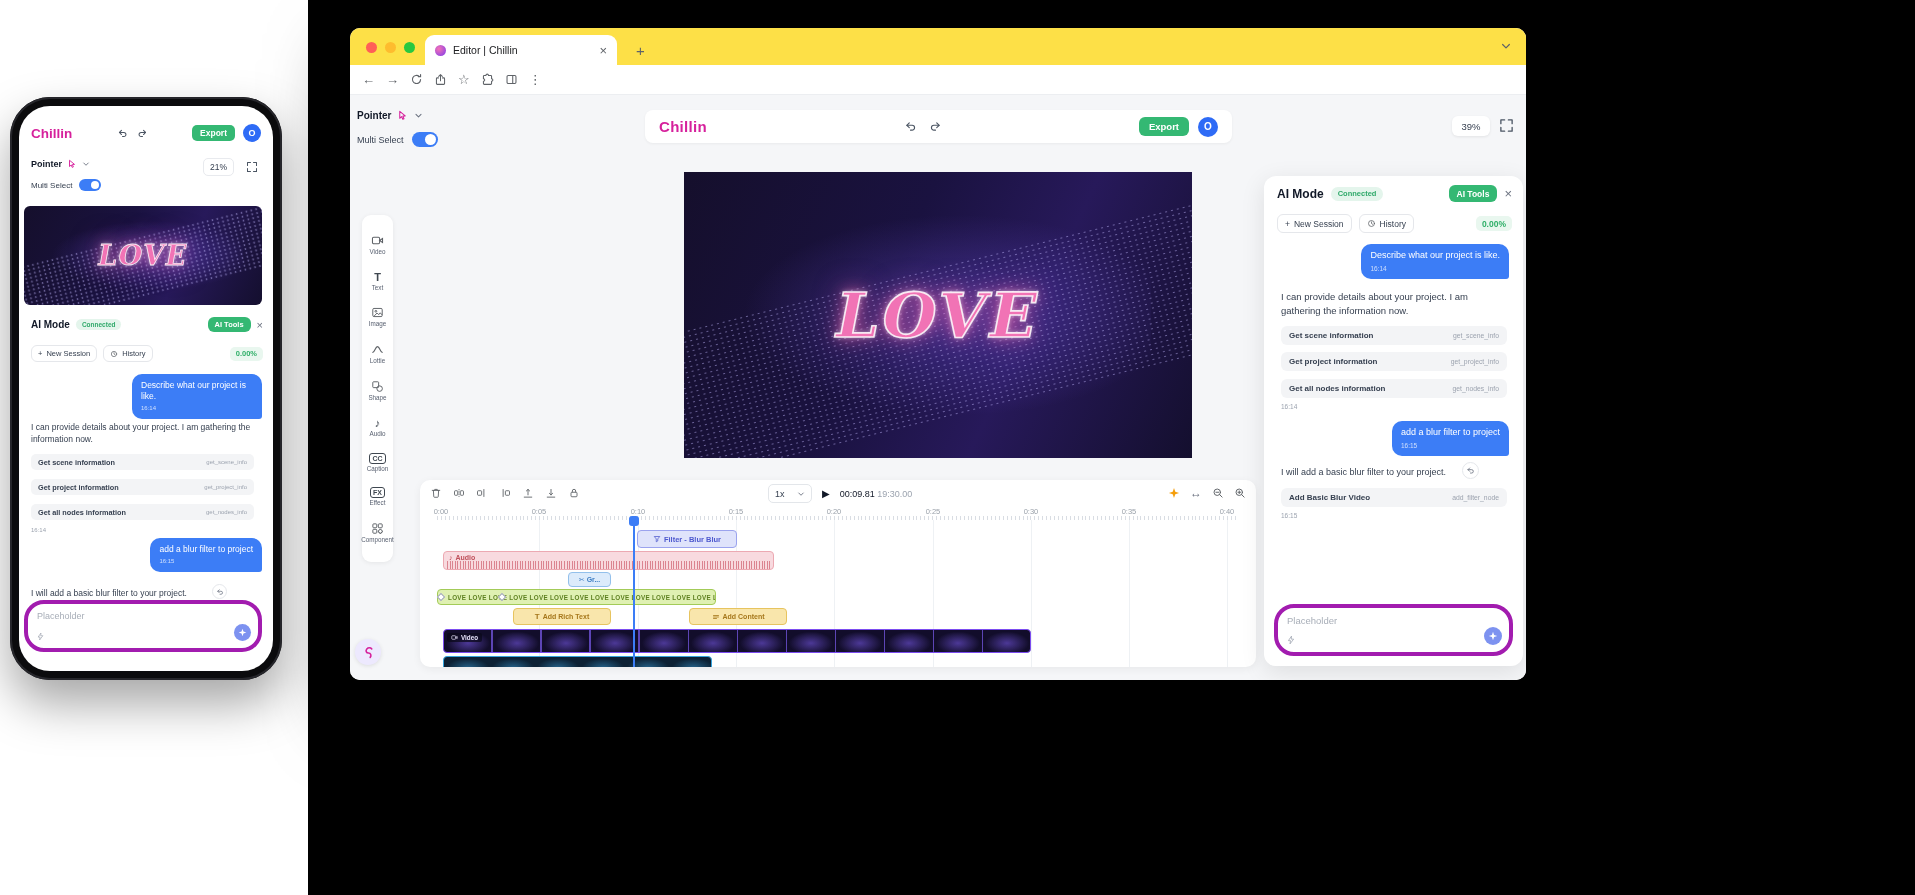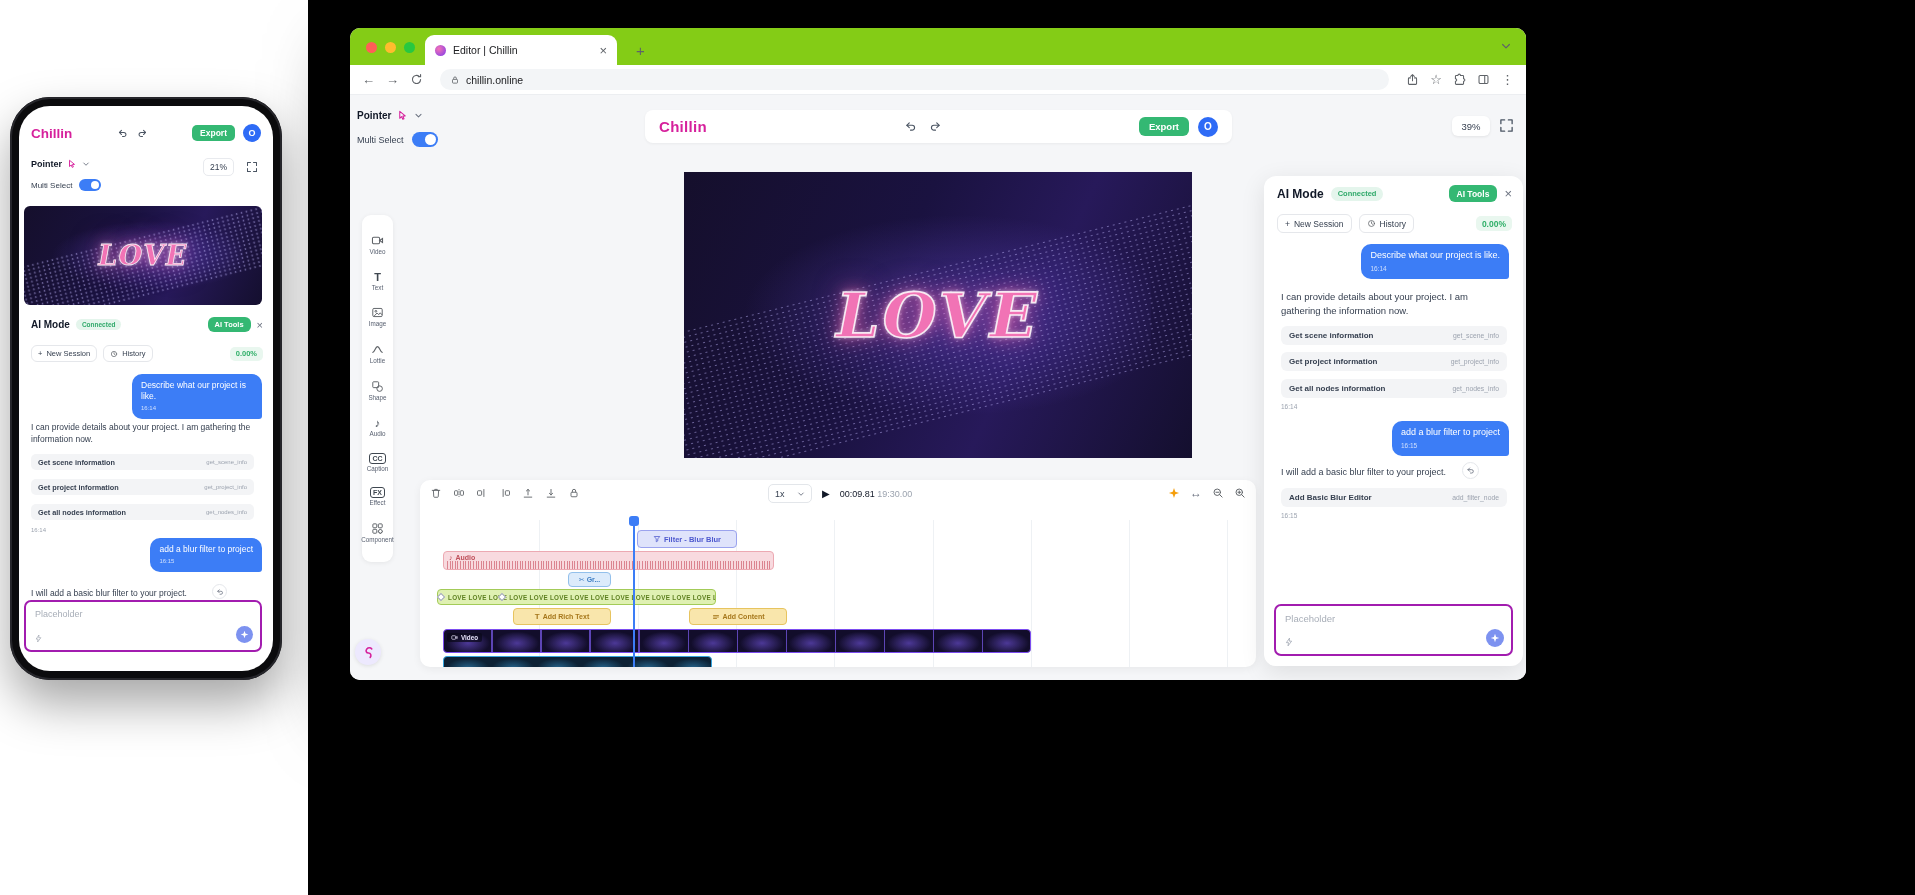--- a/index.html
+++ b/index.html
@@ -10,21 +10,21 @@
 .ic svg{display:block}
 .flex{display:flex;align-items:center}
 .spacer{flex:1}
 
 
 .backdrop{position:absolute;left:308px;top:0;right:0;bottom:0;background:#000}
 
 
 .window{position:absolute;left:350px;top:28px;width:1176px;height:652px;background:#fff;
   border-radius:10px;overflow:hidden;box-shadow:0 30px 80px rgba(0,0,0,.65)}
-.tabstrip{height:37px;background:#84cc16;position:relative}
+.tabstrip{height:37px;background:#fde047;position:relative}
 .light{width:11px;height:11px;border-radius:50%}
 .tab{position:absolute;left:75px;bottom:0;width:192px;height:30px;background:#fff;
   border-radius:9px 9px 0 0;display:flex;align-items:center;padding:0 10px;gap:7px}
 .favicon{width:11px;height:11px;border-radius:50%;background:radial-gradient(circle at 35% 35%,#F472B6,#7C3AED)}
 .tab-title{font-size:10.5px;color:#202124;flex:1;white-space:nowrap;overflow:hidden}
 .glyph{line-height:1;color:#5F6368}
 .toolbar{height:30px;background:#fff;display:flex;align-items:center;padding:0 12px;gap:11px;border-bottom:1px solid #ECEEF1}
 .urlbox{flex:1;height:21px;border-radius:11px;background:#F3F5F7;display:flex;align-items:center;padding:0 10px;gap:6px;margin:0 6px}
 .url{font-size:10.5px;color:#202124}
 
@@ -115,21 +115,21 @@
 .bubble .bt{display:block;font-size:6.5px;color:rgba(255,255,255,.75);margin-top:3px}
 .nowrap{white-space:nowrap}
 .asst{position:absolute;font-size:9.5px;color:#374151;line-height:1.45}
 .trow{position:absolute;height:19px;background:#F3F4F6;border-radius:6px;display:flex;align-items:center;
   justify-content:space-between;padding:0 8px}
 .trow-label{font-size:8px;color:#374151;font-weight:600}
 .trow-code{font-size:6.8px;color:#9CA3AF}
 .tstamp{position:absolute;font-size:6.5px;color:#9CA3AF}
 .undo-btn{position:absolute;width:17px;height:17px;border:1px solid #E5E7EB;border-radius:50%;
   display:flex;align-items:center;justify-content:center;color:#6B7280;background:#fff}
-.ai-input{position:absolute;border:2px solid #a21caf;border-radius:7px;background:#fff}
+.ai-input{position:absolute;border:4px solid #a21caf;border-radius:20px;background:#fff}
 .ai-input input{position:absolute;left:9px;top:7px;width:75%;border:none;outline:none;font-size:9.5px;
   color:#374151;background:transparent;font-family:inherit}
 .ai-input input::placeholder{color:#A8AEB8}
 .bolt{position:absolute;left:8px;bottom:7px;color:#9CA3AF}
 .send{position:absolute;right:7px;bottom:7px;width:18px;height:18px;border-radius:50%;background:#7D92F0;
   display:flex;align-items:center;justify-content:center;color:#fff}
 
 
 .phone{position:absolute;left:10px;top:97px;width:272px;height:583px;background:#0B0B0D;border-radius:40px;
   padding:9px;box-shadow:0 24px 48px rgba(0,0,0,.35),inset 0 0 0 2px #26262B}
@@ -173,29 +173,20 @@
 
   <div class="toolbar">
     <span class="glyph" style="font-size:13px">←</span>
     <span class="glyph" style="font-size:13px">→</span>
     <span class="ic">
       <svg width="13" height="13" viewBox="0 0 16 16" fill="none" stroke="#5F6368" stroke-width="1.4" stroke-linecap="round">
           <path d="M13 8 a5 5 0 1 1 -1.7 -3.8"></path>
           <path d="M13 1.8 V4.5 H10.3"></path>
         </svg>
     </span>
-    <div class="urlbox">
-      <span class="ic">
-        <svg width="10" height="10" viewBox="0 0 16 16" fill="none" stroke="#5F6368" stroke-width="1.3">
-            <rect x="4" y="7" width="8" height="6" rx="1.2"></rect>
-            <path d="M5.8 7 V5.3 a2.2 2.2 0 0 1 4.4 0 V7"></path>
-          </svg>
-      </span>
-      <span class="url">chillin.online</span>
-    </div>
     <span class="ic">
       <svg width="13" height="13" viewBox="0 0 16 16" fill="none" stroke="#5F6368" stroke-width="1.3" stroke-linecap="round" stroke-linejoin="round">
           <path d="M5.5 6 H4 a1 1 0 0 0 -1 1 v6 a1 1 0 0 0 1 1 h8 a1 1 0 0 0 1 -1 V7 a1 1 0 0 0 -1 -1 H10.5"></path>
           <path d="M8 9.5 V2 M5.8 4.2 L8 2 L10.2 4.2"></path>
         </svg>
     </span>
     <span class="glyph" style="font-size:13px">☆</span>
     <span class="ic">
       <svg width="13" height="13" viewBox="0 0 16 16" fill="none" stroke="#5F6368" stroke-width="1.3" stroke-linejoin="round">
           <path d="M6 3 a1.6 1.6 0 0 1 3.2 0 H12 a1 1 0 0 1 1 1 V7 a1.6 1.6 0 0 1 0 3.2 V13 a1 1 0 0 1 -1 1 H4 a1 1 0 0 1 -1 -1 V10.2 a1.6 1.6 0 0 0 0 -3.2 V4 a1 1 0 0 1 1 -1 Z"></path>
@@ -405,20 +396,31 @@
             </svg>
           </span>
         <span class="ic">
             <svg width="12" height="12" viewBox="0 0 16 16" fill="none" stroke="currentColor" stroke-width="1.3" stroke-linecap="round">
               <circle cx="7" cy="7" r="4.3"></circle>
               <path d="M10.2 10.2 L13.5 13.5 M5.2 7 H8.8 M7 5.2 V8.8"></path>
             </svg>
           </span>
       </div>
 
+      <div class="ruler">
+        <span class="tick" style="left:21px">0:00</span>
+        <span class="tick" style="left:119px">0:05</span>
+        <span class="tick" style="left:218px">0:10</span>
+        <span class="tick" style="left:316px">0:15</span>
+        <span class="tick" style="left:414px">0:20</span>
+        <span class="tick" style="left:513px">0:25</span>
+        <span class="tick" style="left:611px">0:30</span>
+        <span class="tick" style="left:709px">0:35</span>
+        <span class="tick" style="left:807px">0:40</span>
+      </div>
 
       <div class="grid" style="left:119px"></div>
       <div class="grid" style="left:218px"></div>
       <div class="grid" style="left:316px"></div>
       <div class="grid" style="left:414px"></div>
       <div class="grid" style="left:513px"></div>
       <div class="grid" style="left:611px"></div>
       <div class="grid" style="left:709px"></div>
       <div class="grid" style="left:807px"></div>
 
@@ -533,21 +535,21 @@
       </div>
 
       <div class="asst nowrap" style="left:17px;top:290px;width:178px;font-size:9px;overflow:hidden">I will add a basic blur filter to your project.</div>
       <div class="undo-btn" style="left:198px;top:286px">
         <svg width="9" height="9" viewBox="0 0 16 16" fill="none" stroke="currentColor" stroke-width="1.5" stroke-linecap="round" stroke-linejoin="round">
             <path d="M6.5 3.5 L3.5 6.5 L6.5 9.5"></path>
             <path d="M3.5 6.5 H10 a3 3 0 0 1 0 6 H8"></path>
           </svg>
       </div>
       <div class="trow" style="left:17px;top:312px;width:226px">
-        <span class="trow-label">Add Basic Blur Editor</span>
+        <span class="trow-label">Add Basic Blur Video</span>
         <span class="trow-code">add_filter_node</span>
       </div>
       <span class="tstamp" style="left:17px;top:336px">16:15</span>
 
       <div class="ai-input" style="left:10px;top:428px;width:239px;height:52px">
         <input type="text" placeholder="Placeholder" style="">
         <span class="bolt ic">
             <svg width="10" height="10" viewBox="0 0 16 16" fill="none" stroke="currentColor" stroke-width="1.2" stroke-linejoin="round">
               <path d="M8.8 1.8 L3.8 9 H7.2 L6.4 14.2 L12.2 6.6 H8.4 Z"></path>
             </svg>

